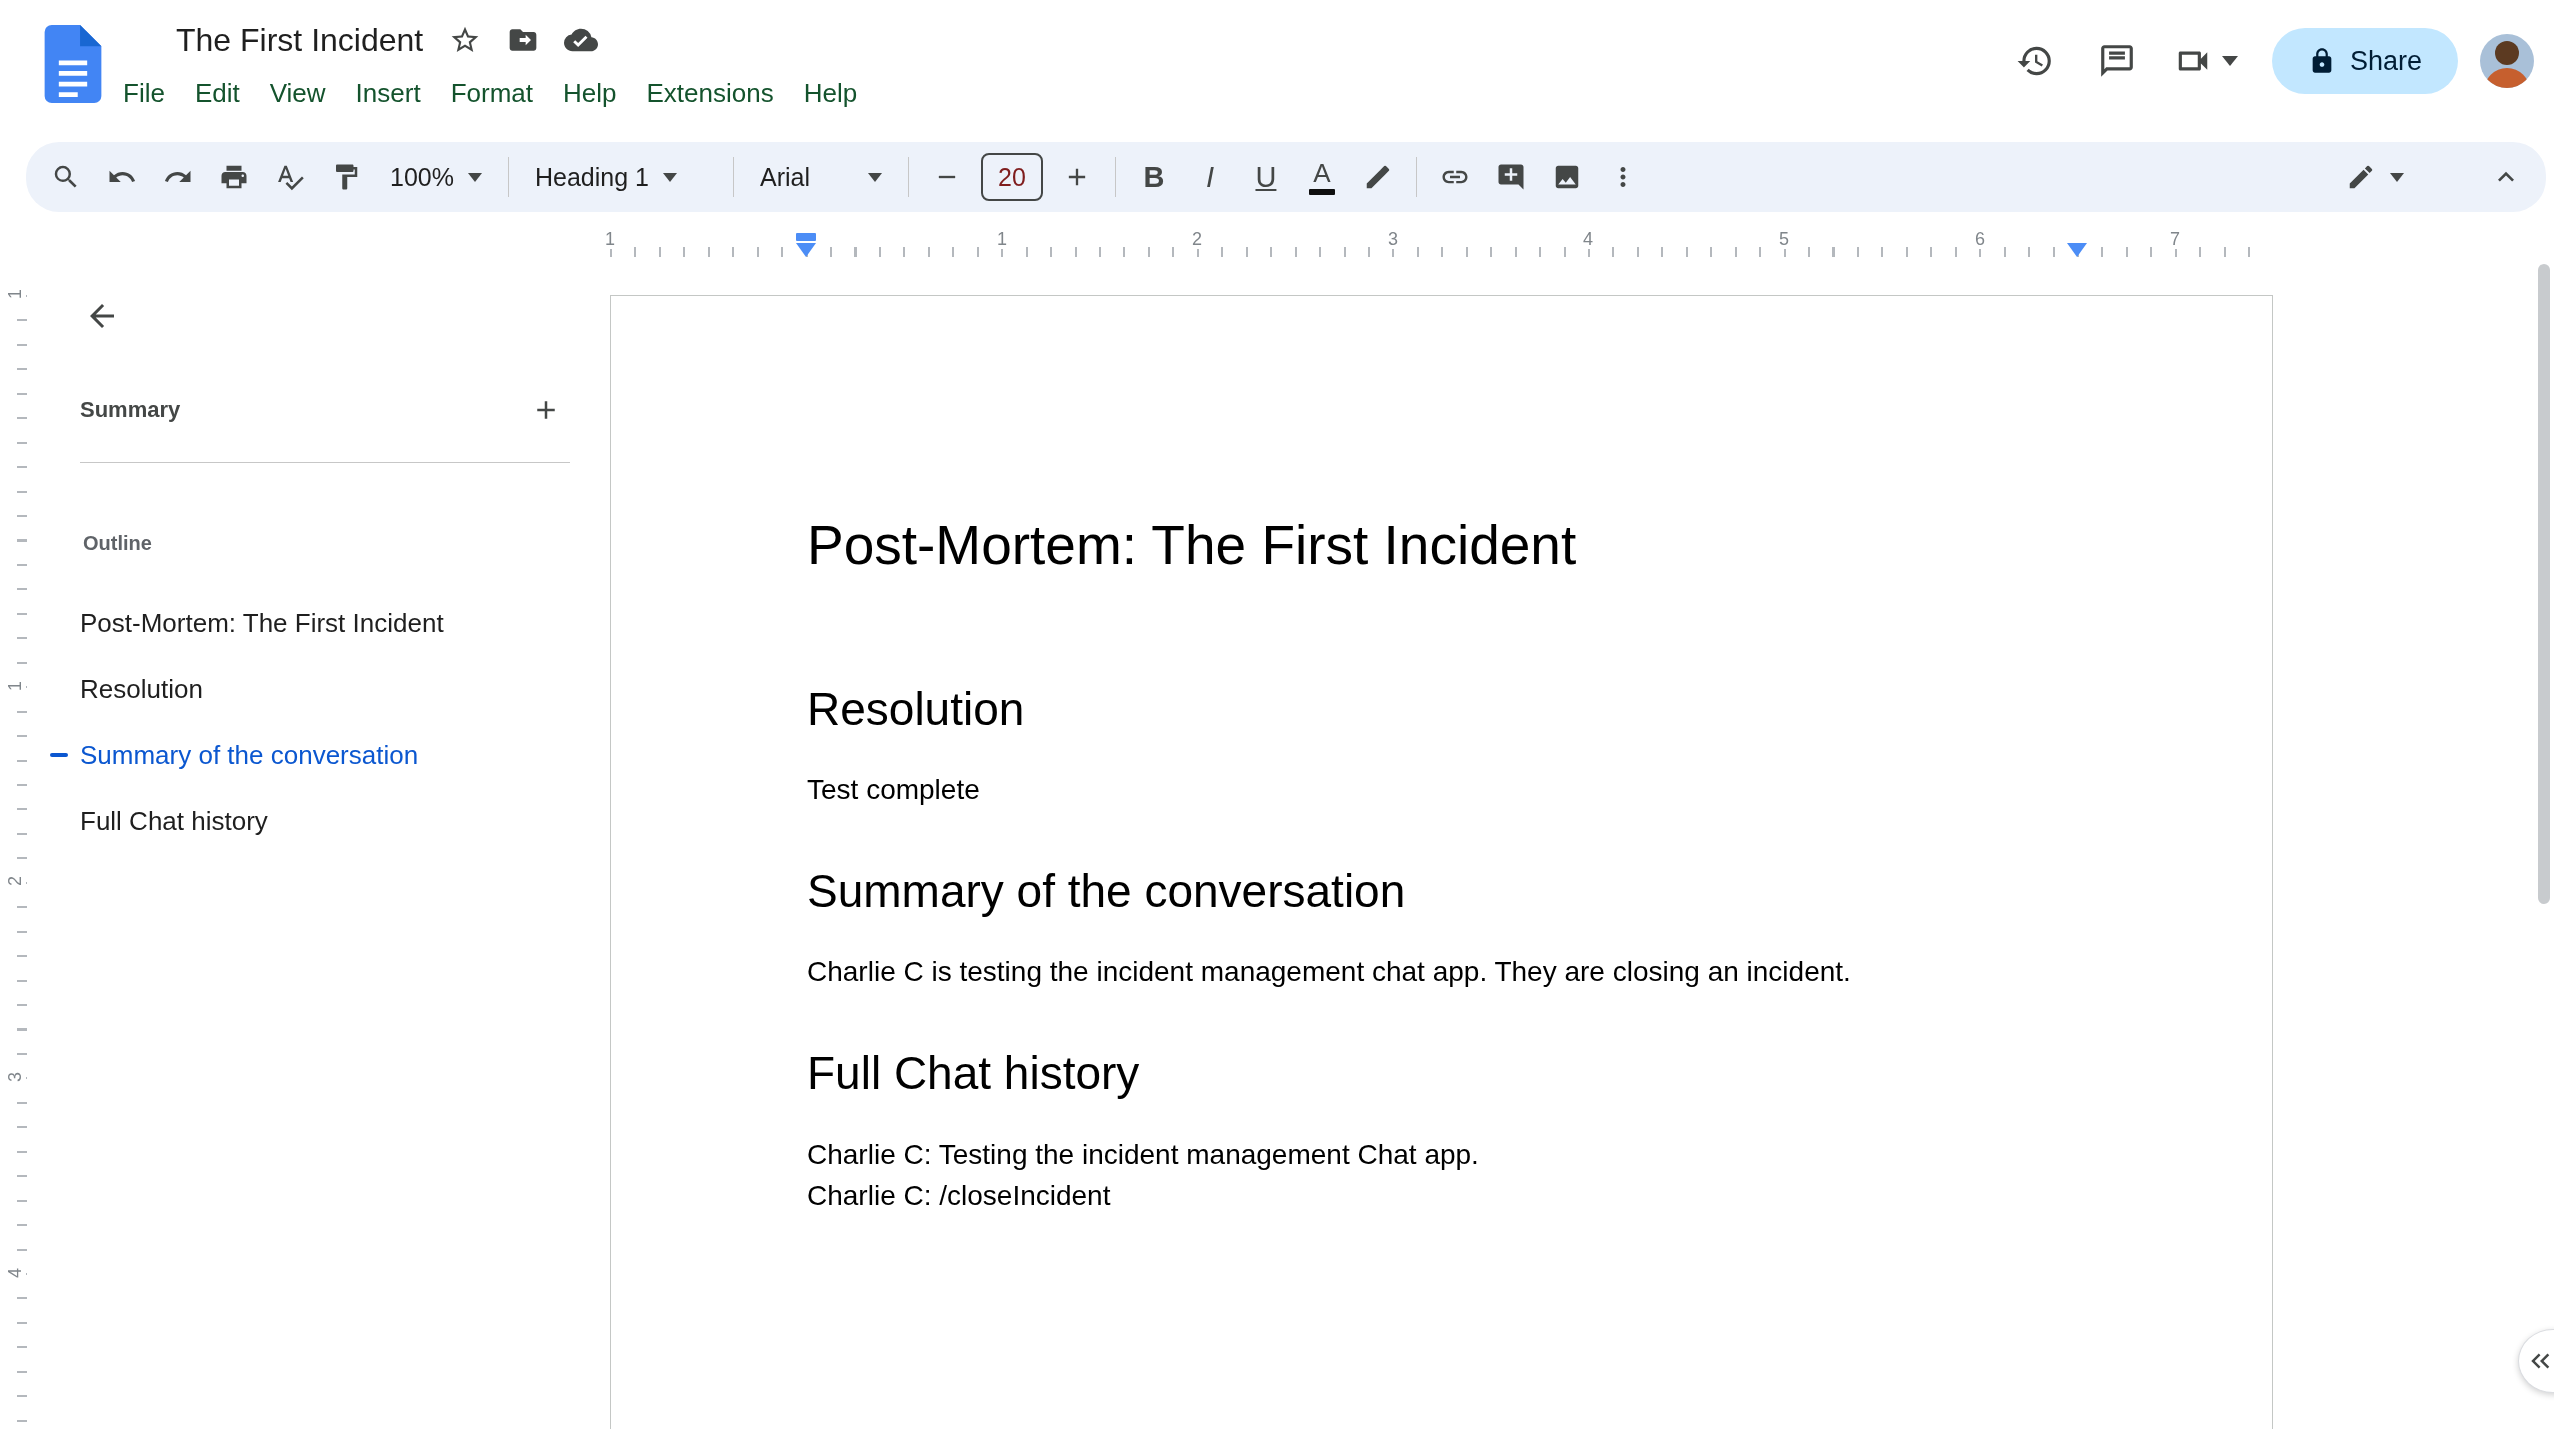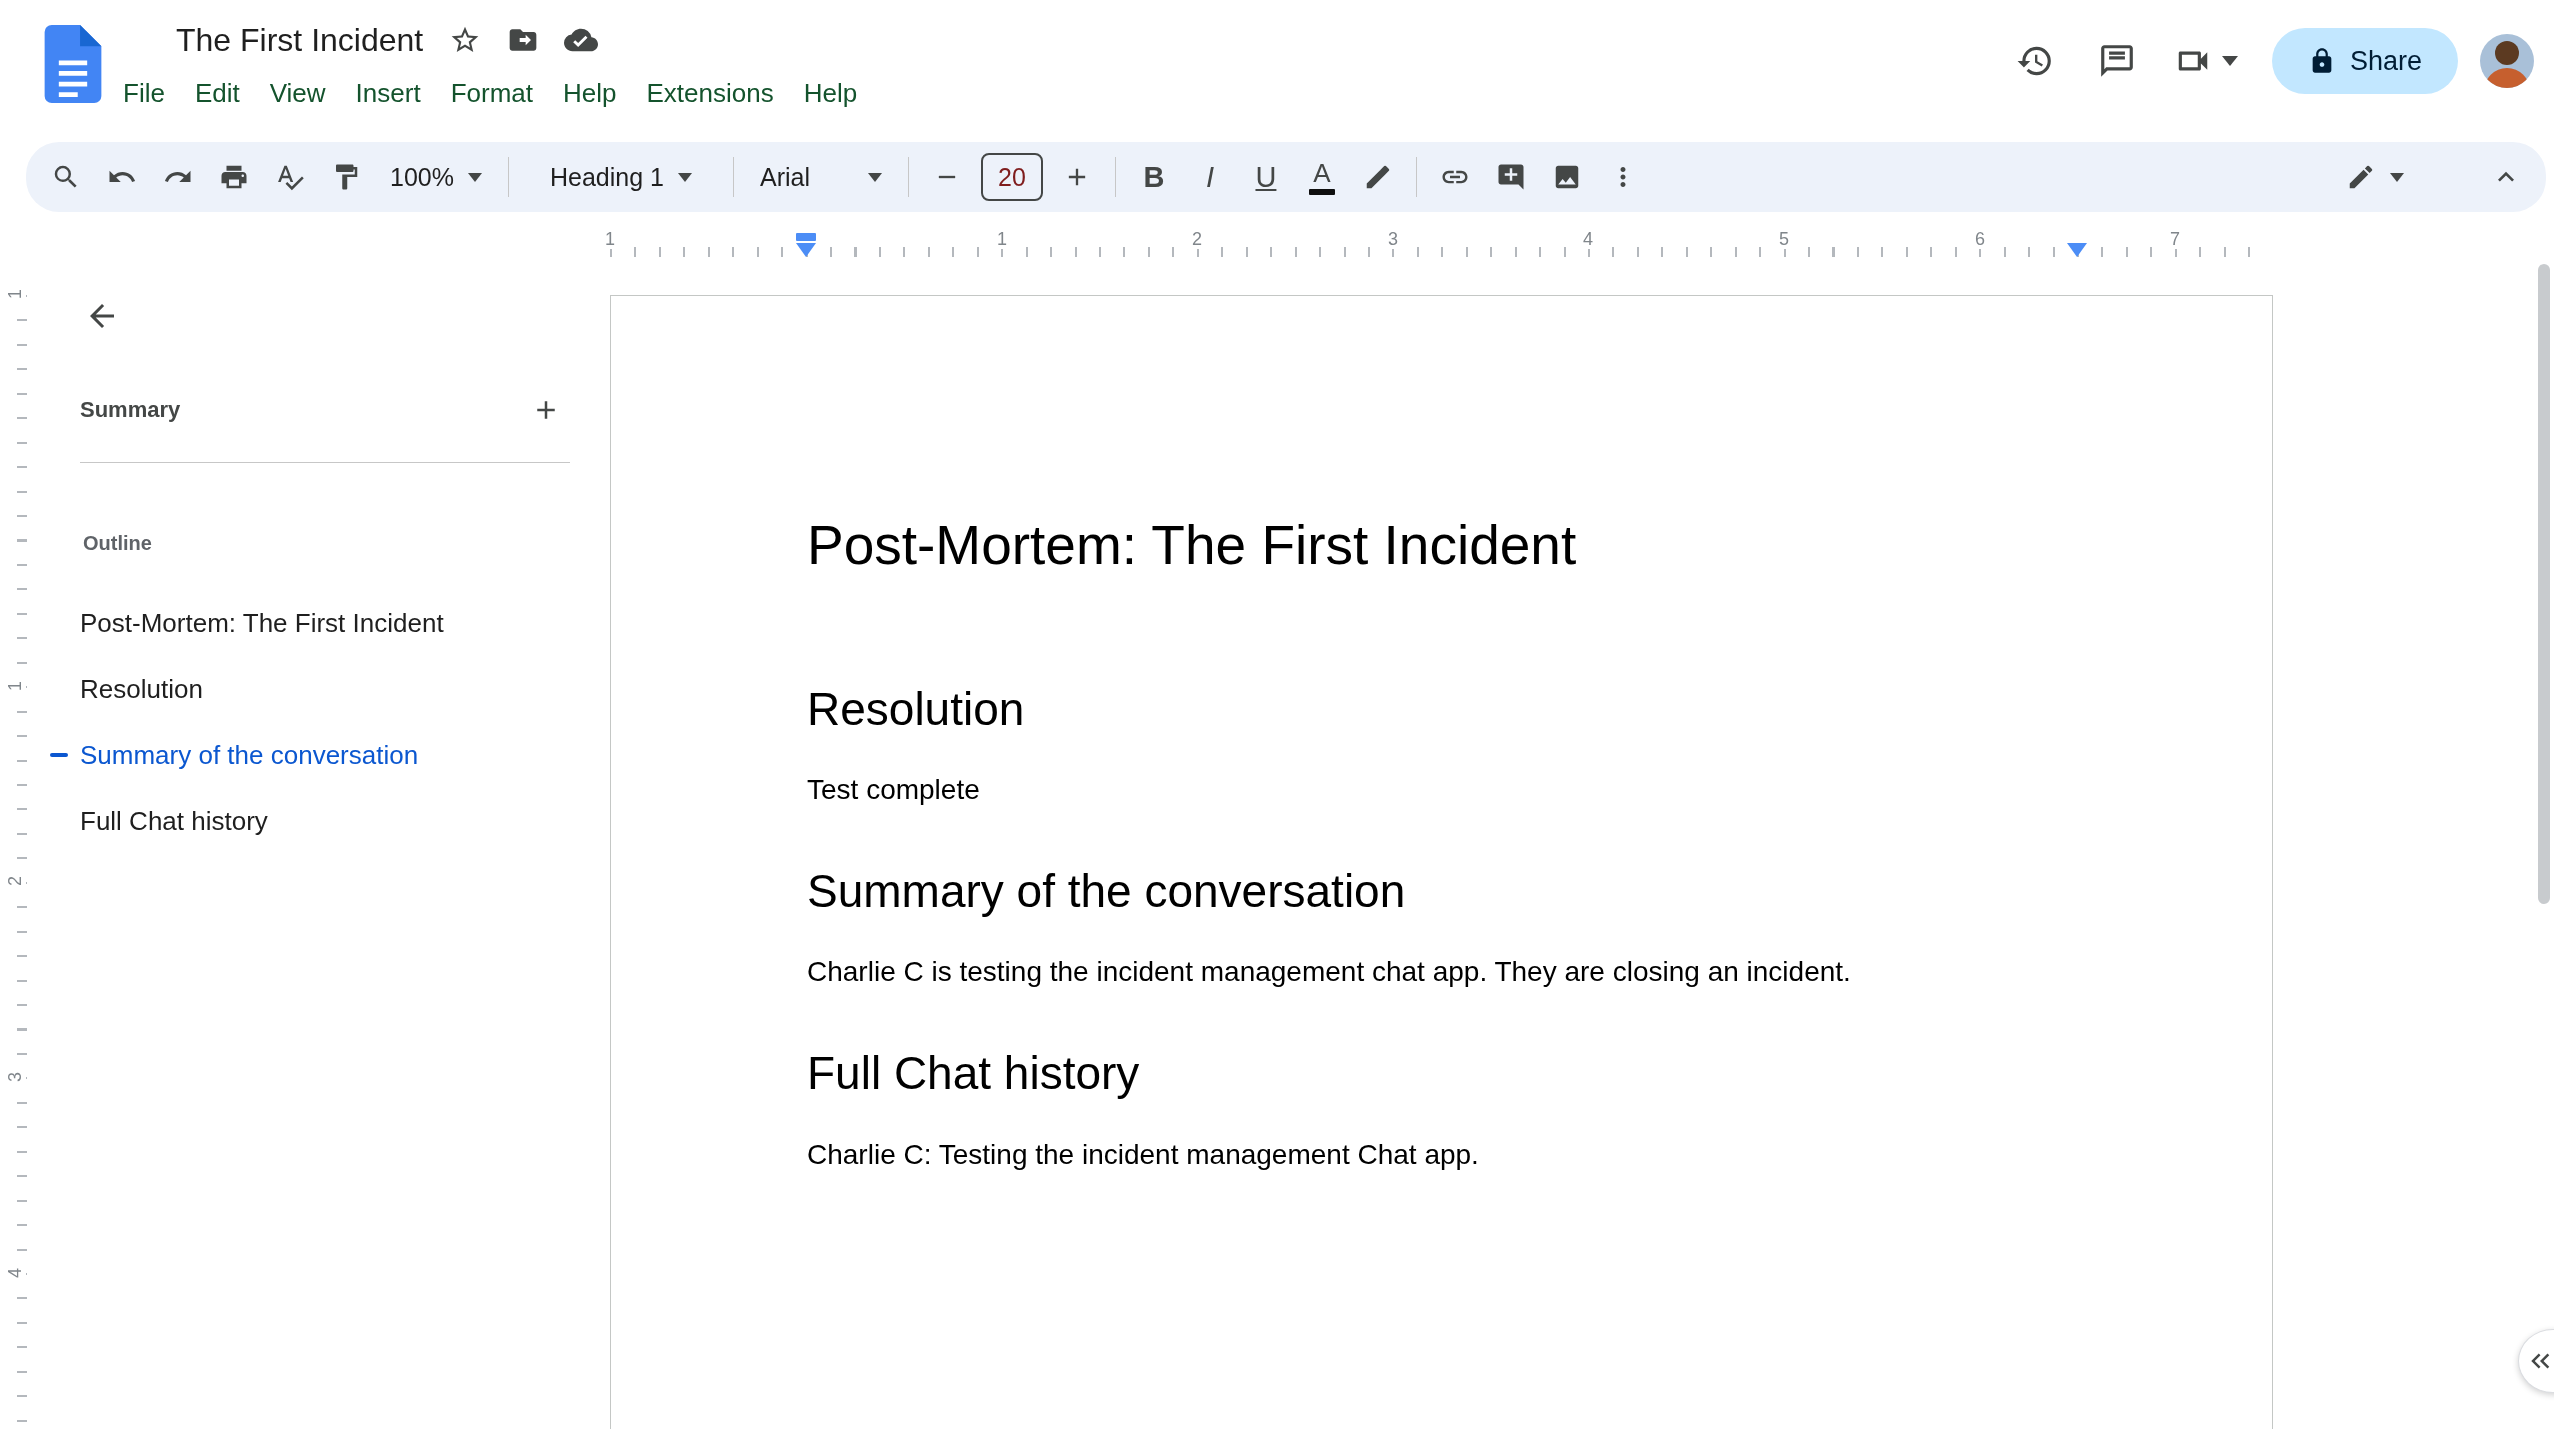--- a/index.html
+++ b/index.html
@@ -184,21 +184,21 @@
   <button class="tbtn">
     <svg class="ic" viewBox="0 0 24 24" width="30" height="30">
         <path d="M18 4V3c0-.55-.45-1-1-1H5c-.55 0-1 .45-1 1v4c0 .55.45 1 1 1h12c.55 0 1-.45 1-1V6h1v4H9v11c0 .55.45 1 1 1h2c.55 0 1-.45 1-1v-9h8V4h-3z"></path>
       </svg>
   </button>
   <button class="tdrop">
     <span>100%</span>
     <span class="caret"></span>
   </button>
   <div class="tsep"></div>
-  <button class="tdrop" style="min-width:200px;justify-content:center;">
+  <button class="tdrop" style="min-width:200px;justify-content:flex-start;">
     <span>Heading 1</span>
     <span class="caret"></span>
   </button>
   <div class="tsep"></div>
   <button class="tdrop" style="min-width:150px;justify-content:space-between;">
     <span>Arial</span>
     <span class="caret"></span>
   </button>
   <div class="tsep"></div>
   <button class="tbtn">
@@ -319,20 +319,21 @@
 
 <main class="page">
   <div class="page-content">
     <h1 class="d-h1">Post-Mortem: The First Incident</h1>
     <h2 class="d-h2 mt-h2a">Resolution</h2>
     <p class="d-p mt-p">Test complete</p>
     <h2 class="d-h2 mt-h2">Summary of the conversation</h2>
     <p class="d-p mt-p">Charlie C is testing the incident management chat app. They are closing an incident.</p>
     <h2 class="d-h2 mt-h2">Full Chat history</h2>
     <p class="d-p mt-p">Charlie C: Testing the incident management Chat app.</p>
+    <p class="d-p">Charlie C: /closeIncident</p>
   </div>
 </main>
 
 <div class="scroll-thumb"></div>
 <div class="expand-btn">
   <svg class="ic" viewBox="0 0 24 24" width="30" height="30">
       <path d="M11 18l-6-6 6-6 1.4 1.4L7.8 12l4.6 4.6L11 18zm7 0l-6-6 6-6 1.4 1.4L14.8 12l4.6 4.6L18 18z"></path>
     </svg>
 </div>
 

